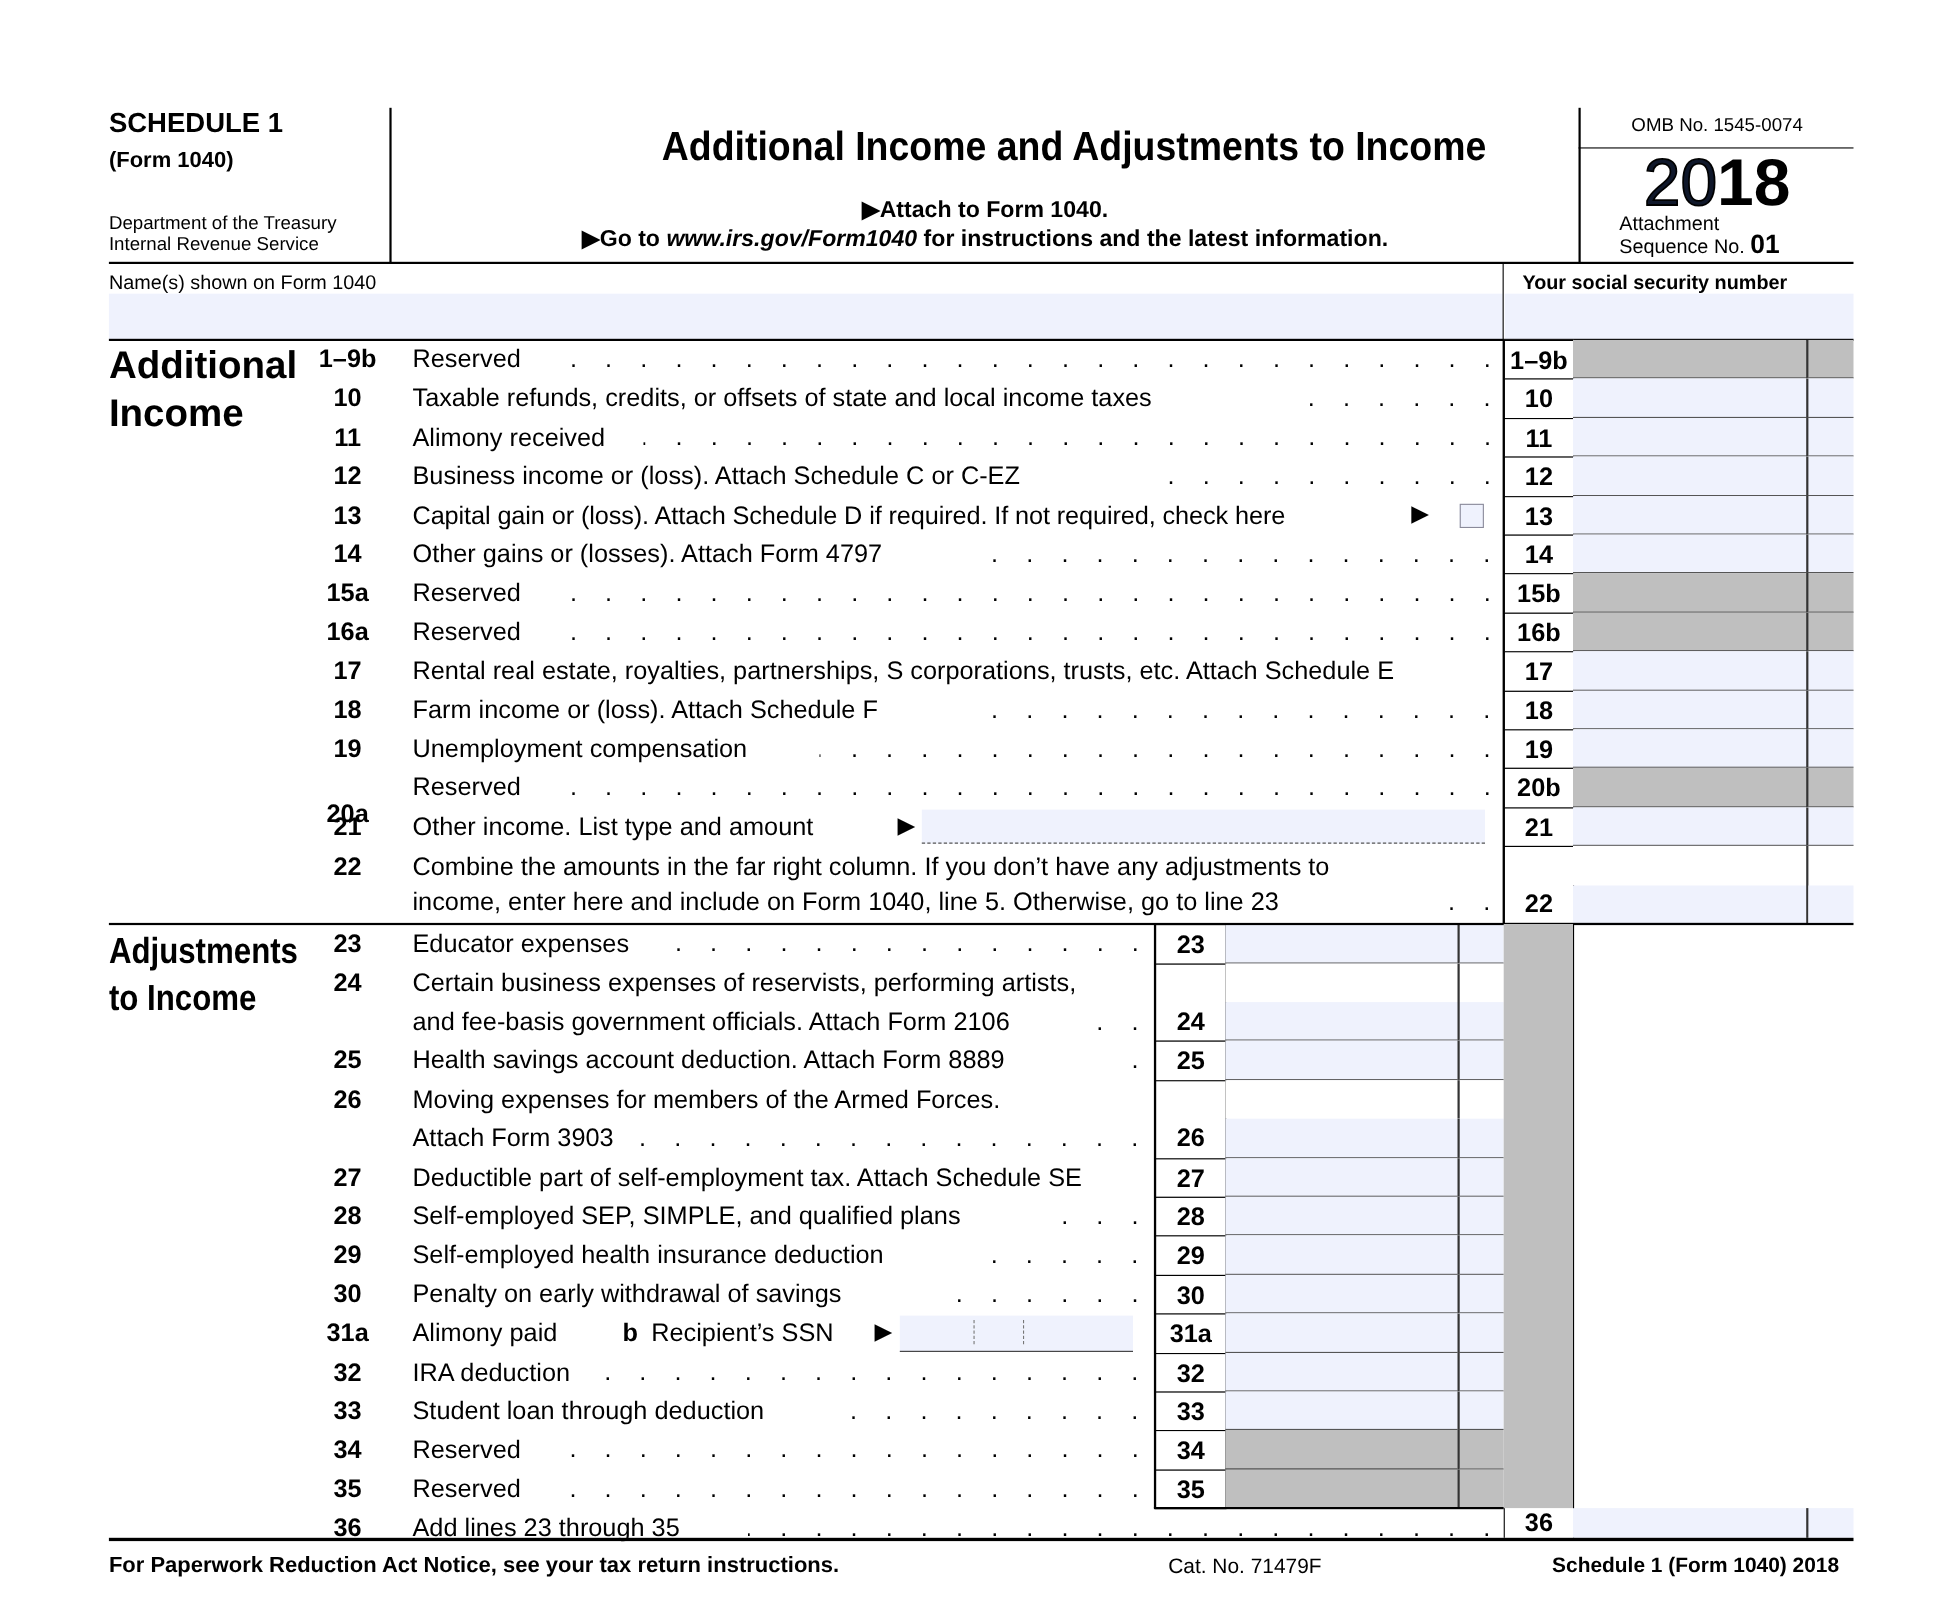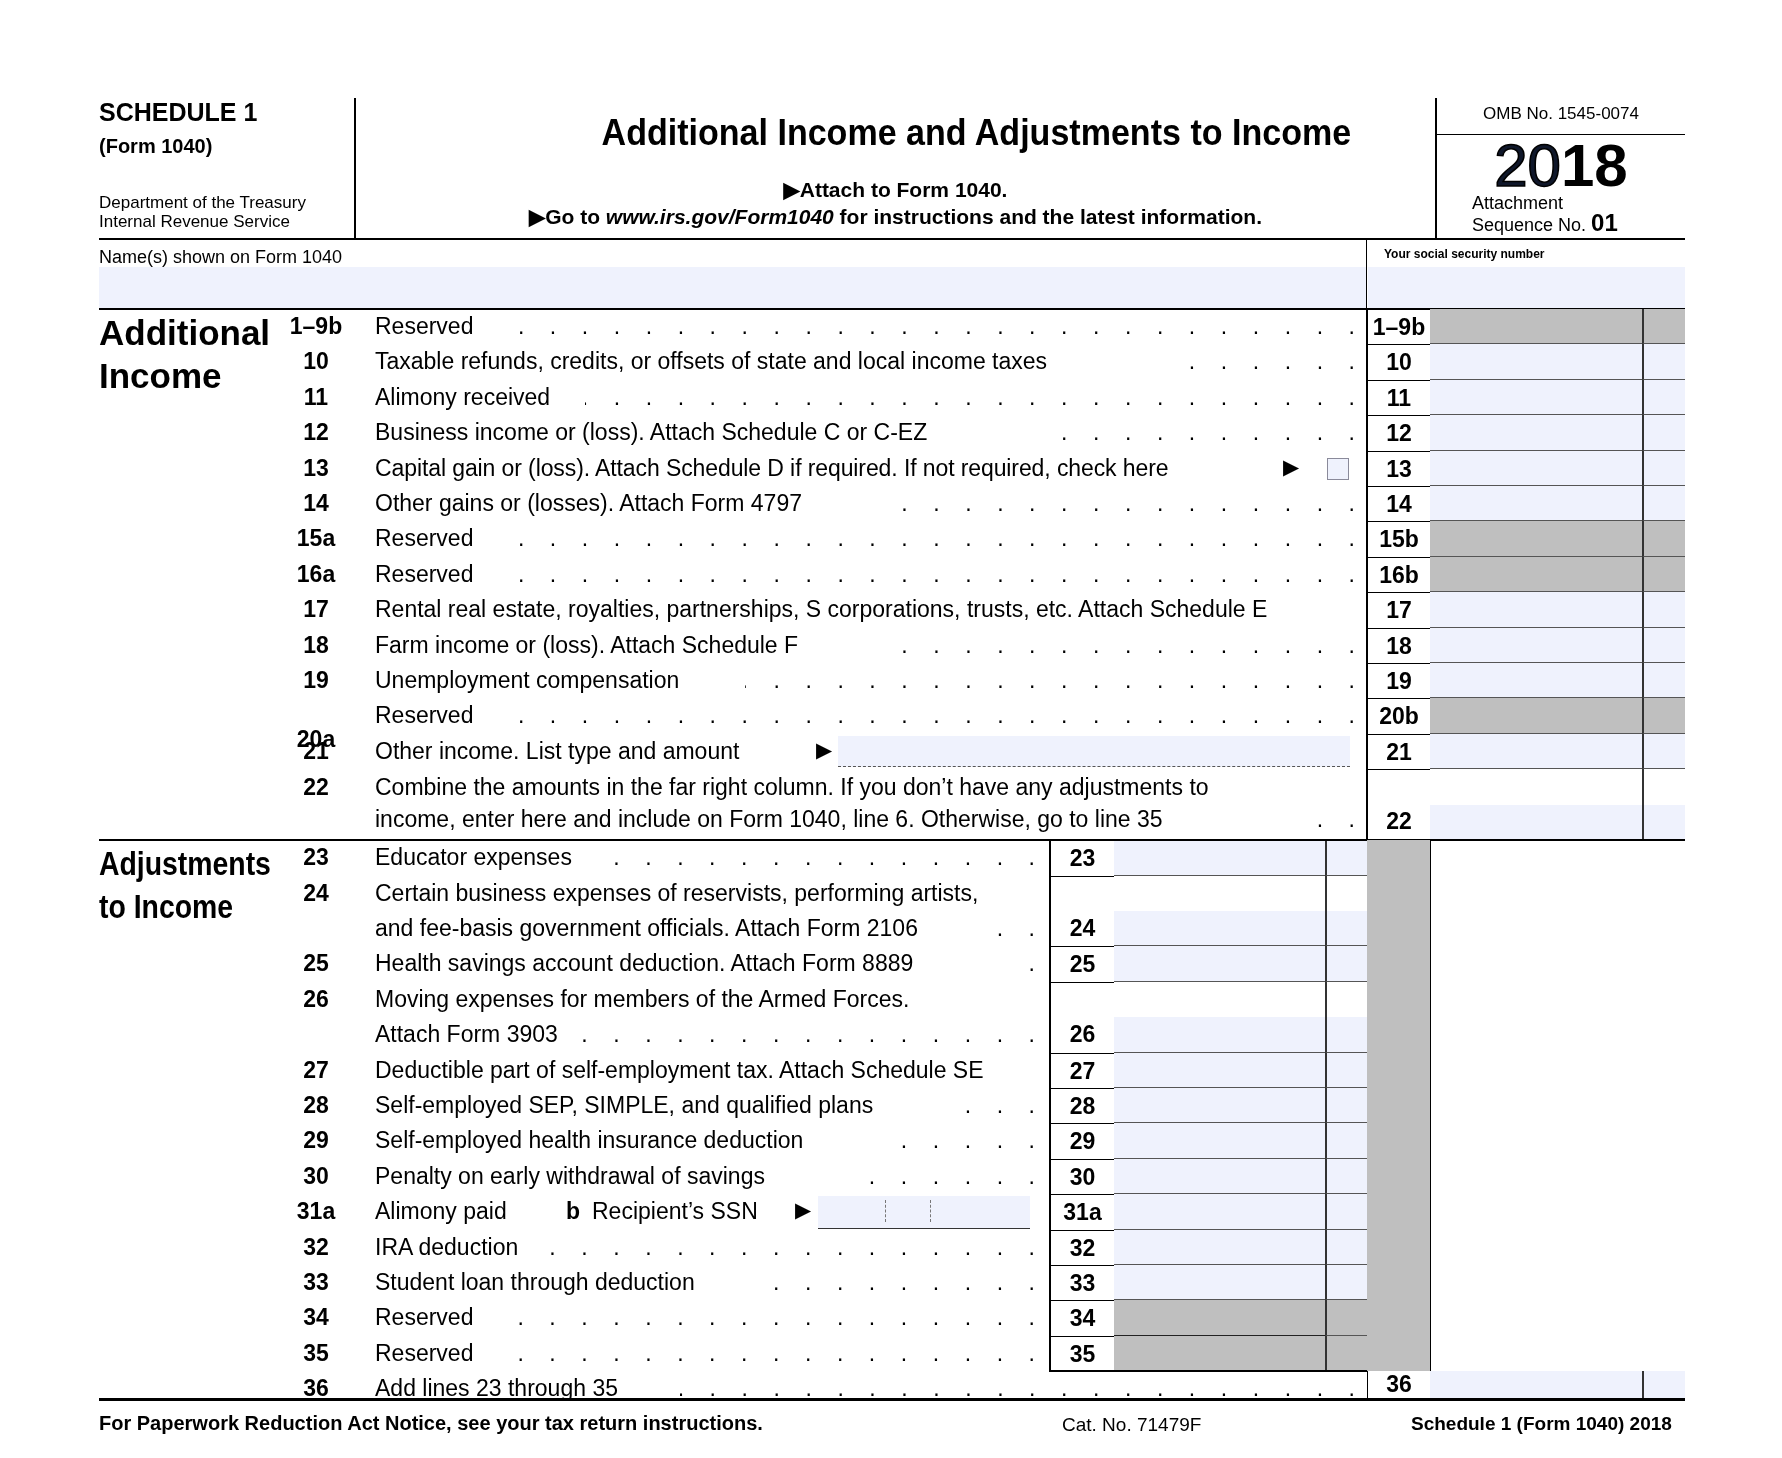--- a/index.html
+++ b/index.html
@@ -26,21 +26,21 @@
   .attach2 { left:356px; width:1079px; top:205px; text-align:center; font-size:21px; font-weight:bold; }
   .omb { left:1437px; width:248px; top:104px; text-align:center; font-size:17px; }
   .year { left:1437px; width:248px; top:136px; text-align:center; font-size:60px; line-height:60px; }
   .year .outline { color:#0f172a; -webkit-text-stroke:1.6px #000; font-weight:normal; }
   .year .solid { font-weight:bold; }
   .attachseq { left:1472px; top:194px; font-size:18px; line-height:19px; }
   .attachseq .seq { font-size:24px; font-weight:bold; }
 
   
   .name-label { left:99px; top:247px; font-size:18px; }
-  .ssn-label { left:1384px; top:247px; font-size:12px; font-weight:bold; }
+  .ssn-label { left:1384px; top:247px; font-size:18px; font-weight:bold; }
   #name-fill { left:99px; top:267px; width:1267px; height:42px; }
   #ssn-fill { left:1368px; top:267px; width:317px; height:42px; }
   #ssn-divider { left:1366px; top:240px; width:1px; height:69px; background:#000; }
   #name-bottom { left:99px; top:308px; width:1586px; height:2px; background:#000; }
 
   
   .sec { font-weight:bold; font-size:35px; line-height:43px; }
   .sec.adj { font-size:33px; line-height:43px; }
   .sec.adj .cond { transform:scaleX(0.86); }
 
@@ -183,21 +183,21 @@
     <div class="abs gray cents" style="left:1642px;top:698.4px;width:43px;height:35.4px;"></div>
     <div class="abs lnum" style="left:285px;top:737.8px;">21</div>
     <div class="abs ltext" style="left:375px;top:737.8px;">Other income. List type and amount</div>
     <div class="abs " style="left:816px;top:737.8px;font-size:21px;">▶</div>
     <div class="abs fill dashfield" style="left:838px;top:735.8px;width:512px;height:30px;"></div>
     <div class="abs boxlabel" style="left:1367px;top:733.8px;width:64px;height:36.4px;line-height:35.4px;">21</div>
     <div class="abs fill amt" style="left:1430px;top:733.8px;width:212px;height:35.4px;"></div>
     <div class="abs fill cents" style="left:1642px;top:733.8px;width:43px;height:35.4px;"></div>
     <div class="abs lnum" style="left:285px;top:774.2px;">22</div>
     <div class="abs ltext" style="left:375px;top:774.2px;">Combine the amounts in the far right column. If you don’t have any adjustments to</div>
-    <div class="abs ltext" style="left:375px;top:806.2px;">income, enter here and include on Form 1040, line 6. Otherwise, go to line 35</div>
+    <div class="abs ltext" style="left:375px;top:806.2px;">income, enter here and include on Form 1040, line 5. Otherwise, go to line 23</div>
     <div class="abs dots" style="left: 1300px; top: 806.2px; width: 55px; overflow: hidden; text-align: right; direction: rtl;">.&nbsp;&nbsp;&nbsp;&nbsp;.&nbsp;&nbsp;&nbsp;&nbsp;</div>
     <div class="abs boxlabel" style="left:1367px;top:769.2px;width:64px;height:71px;line-height:102.95px;">22</div>
     <div class="abs " style="left:1430px;top:769.2px;width:255px;height:35.5px;background:#fff;"></div>
     <div class="abs fill amt" style="left:1430px;top:804.7px;width:212px;height:35.5px;"></div>
     <div class="abs cents" style="left:1642px;top:769.2px;width:43px;height:71px;border-bottom:none;"></div>
     <div class="abs fill" style="left:1644px;top:804.7px;width:41px;height:35.5px;"></div>
   </div>
 <div id="adj-rows">
     <div class="abs lnum" style="left:285px;top:844.2px;">23</div>
     <div class="abs ltext" style="left:375px;top:844.2px;">Educator expenses</div>

